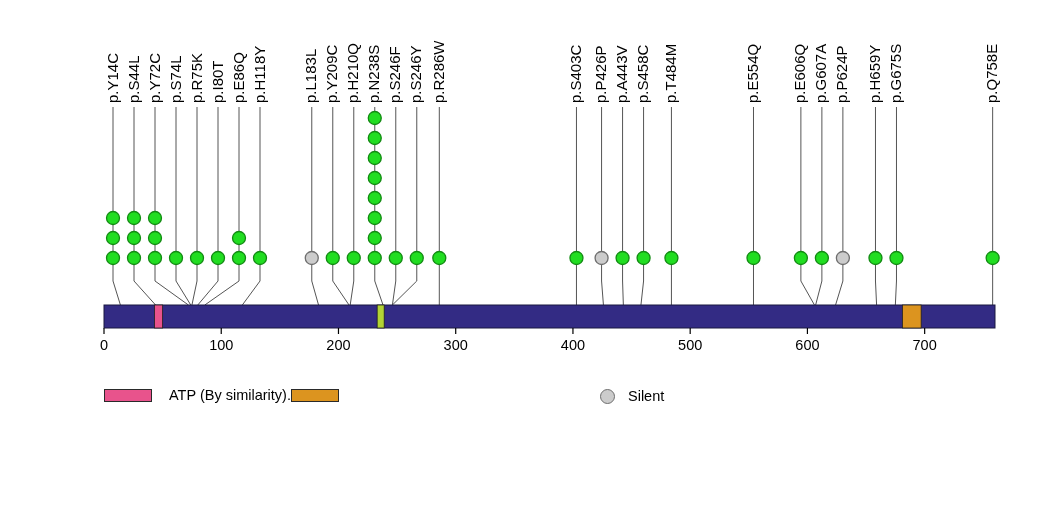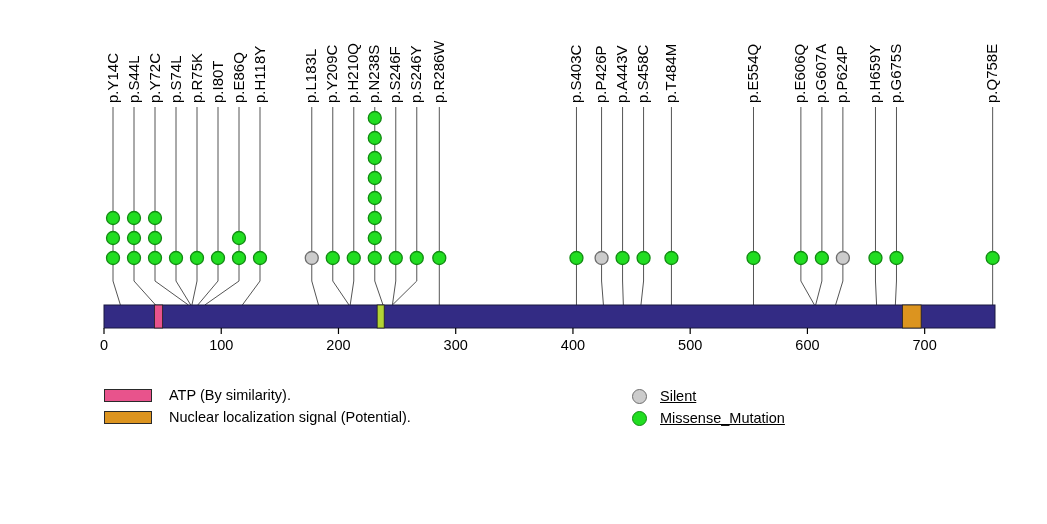--- a/index.html
+++ b/index.html
@@ -6,40 +6,40 @@
   .figure {
     position: relative;
     width: 1047px;
     height: 524px;
     background: #ffffff;
     font-family: "Liberation Sans", sans-serif;
     overflow: hidden;
   }
   #lollipop-svg { position: absolute; left: 0; top: 0; }
   #lollipop-svg text { font-family: "Liberation Sans", sans-serif; fill: #000000; }
-  .legend-col { position: absolute; display: flex; flex-direction: column; }
+  .legend-col { position: absolute; display: flex; flex-direction: row; }
   .legend-row { display: flex; align-items: center; height: 22px; }
   .swatch {
     width: 48px; height: 13px;
     border: 1px solid #2a2a2a;
     box-sizing: border-box;
     margin-right: 17px;
     flex: none;
   }
   .dot {
     width: 13px; height: 13px;
     border-radius: 50%;
     border: 1.5px solid #777777;
     box-sizing: content-box;
     margin-right: 13px;
     flex: none;
   }
   .legend-label { font-size: 14.5px; color: #000000; white-space: nowrap; }
   #domain-legend { left: 104px; top: 384px; }
-  #mutation-legend { left: 632px; top: 385px; text-decoration: underline; }
+  #mutation-legend { left: 600px; top: 385px; }
 </style>
 </head>
 <body>
 
 <div class="figure">
 
   <svg id="lollipop-svg" width="1047" height="380">
       <polyline points="113.00542763157895,107 113.00542763157895,281 120.41315789473684,305" fill="none" stroke="#555555" stroke-width="1"></polyline>
       <polyline points="134.00542763157895,107 134.00542763157895,281 155.5842105263158,305" fill="none" stroke="#555555" stroke-width="1"></polyline>
       <polyline points="155.00542763157895,107 155.00542763157895,281 188.41052631578947,305" fill="none" stroke="#555555" stroke-width="1"></polyline>
@@ -157,28 +157,23 @@
       <text transform="translate(997.1552631578948,103) rotate(-90)" font-size="15">p.Q758E</text>
     </svg>
 
   <div class="legend-col" id="domain-legend">
     <div class="legend-row">
       <span class="swatch" style="background: rgb(232, 83, 140);"></span>
       <span class="legend-label">ATP (By similarity).</span>
     </div>
     <div class="legend-row">
       <span class="swatch" style="background: rgb(220, 148, 31);"></span>
-      <span class="legend-label">Nuclear localization signal (Potential).</span>
     </div>
   </div>
 
   <div class="legend-col" id="mutation-legend">
     <div class="legend-row">
       <span class="dot" style="background: rgb(204, 204, 204); border-color: rgb(110, 110, 110);"></span>
       <span class="legend-label">Silent</span>
     </div>
-    <div class="legend-row">
-      <span class="dot" style="background: rgb(33, 221, 33); border-color: rgb(18, 138, 18);"></span>
-      <span class="legend-label">Missense_Mutation</span>
-    </div>
   </div>
 
 </div>
 
 </body></html>

